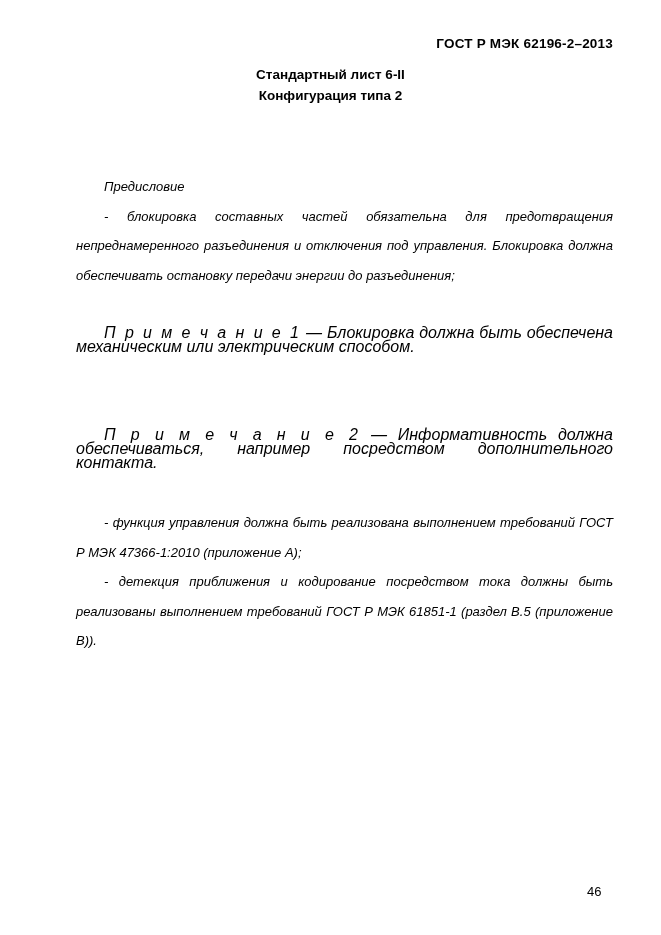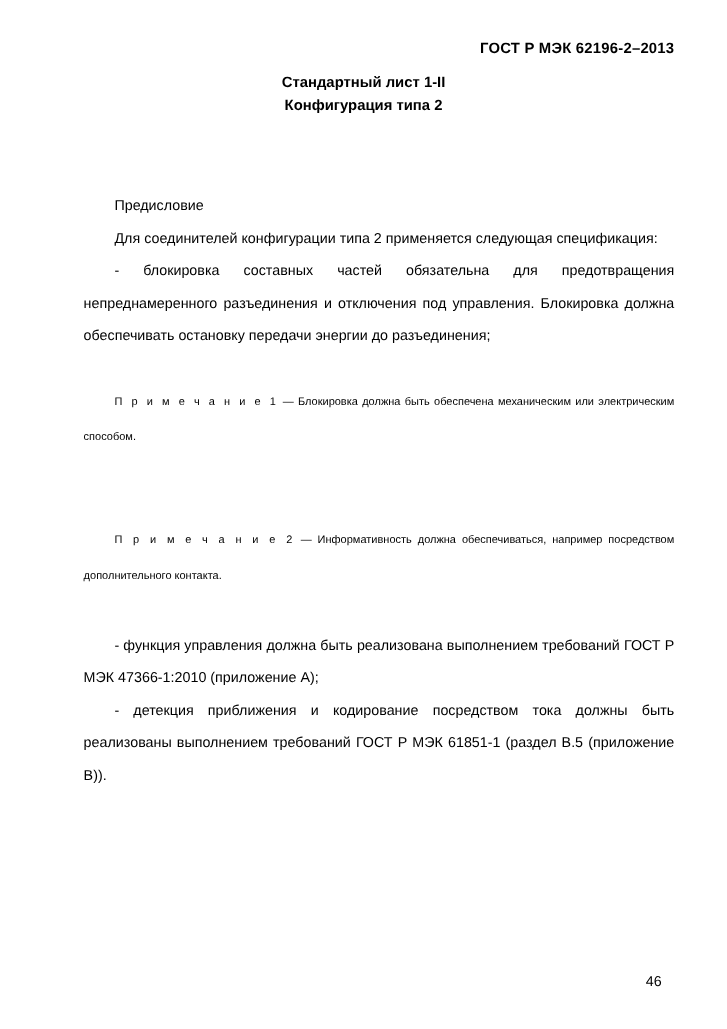--- a/index.html
+++ b/index.html
@@ -56,24 +56,25 @@
   }
   p.para {
     margin: 0 0 0 0;
     font-size: 13px;
     line-height: 29.5px;
     text-align: justify;
     text-justify: inter-word;
   }
   p.indent {
     text-indent: 28px;
+    font-style: italic;
   }
   p.note {
-    font-size: 10px;
-    line-height: 32px;
+    font-size: 16px;
+    line-height: 14px;
     text-align: justify;
   }
   p.note .sp {
     letter-spacing: 2.2px;
   }
   .gap-md { height: 20px; }
   .gap-lg { height: 22px; }
   .page-number {
     position: absolute;
     left: 587px;
@@ -82,30 +83,29 @@
   }
 </style>
 </head>
 <body>
 
 <div class="page">
 
   <div class="header">ГОСТ Р МЭК 62196-2–2013</div>
 
   <div class="title-block">
-    <span class="title-line">Стандартный лист 1-II</span>
+    <span class="title-line">Стандартный лист 6-II</span>
     <span class="title-line">Конфигурация типа 2</span>
   </div>
 
   <div class="body-block">
 
     <p class="para indent">Предисловие</p>
 
 
-    <p class="para indent">Для соединителей конфигурации типа 2 применяется следующая спецификация:</p>
 
     <p class="para indent">- блокировка составных частей обязательна для предотвращения непреднамеренного разъединения и отключения под управления. Блокировка должна обеспечивать остановку передачи энергии до разъединения;</p>
 
     <div class="gap-md"></div>
 
     <p class="note indent"><span class="sp">П р и м е ч а н и е  1</span><span> — Блокировка должна быть обеспечена механическим или электрическим способом.</span></p>
 
     <div class="gap-md"></div>
 
 

